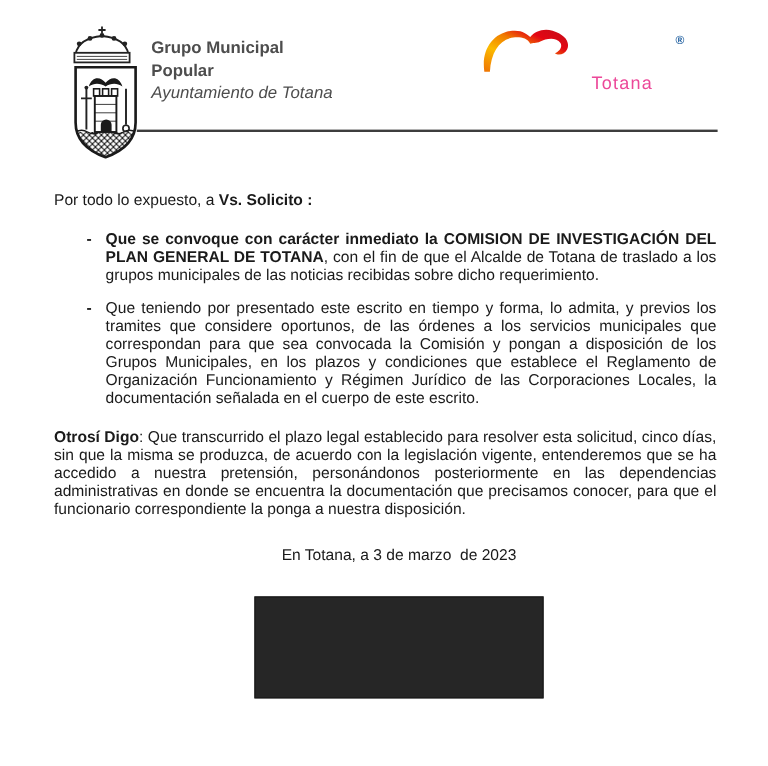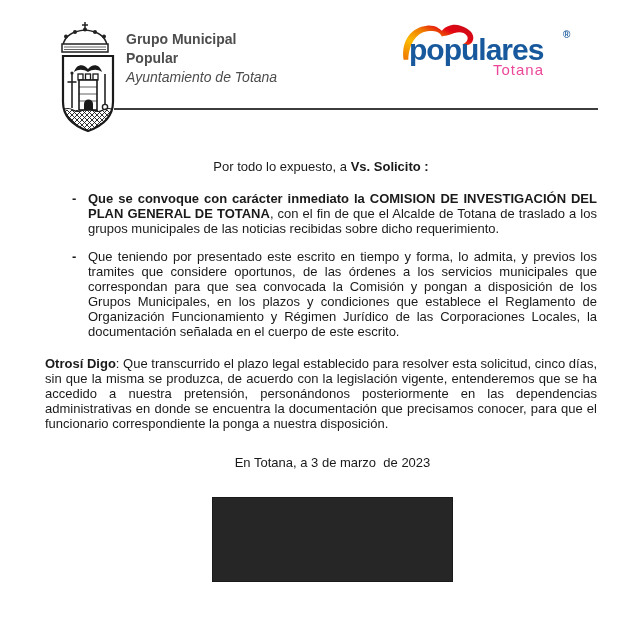--- a/index.html
+++ b/index.html
@@ -15,21 +15,21 @@
 
   
   .logo{position:absolute;left:396px;top:20px;width:200px;height:66px;}
   .swoosh{position:absolute;left:2px;top:2px;width:84px;height:40px;}
   .wordmark{position:absolute;left:13px;top:15px;font-size:30px;font-weight:bold;letter-spacing:-1px;color:#17599c;line-height:30px;}
   .reg{position:absolute;left:167px;top:9px;font-size:10px;font-weight:bold;color:#17599c;}
   .region{position:absolute;left:97px;top:41px;font-size:15px;letter-spacing:1px;color:#ec4899;}
 
   
   .bodytext{font-size:13px;line-height:15px;}
-  .intro{position:absolute;left:45px;top:159px;width:552px;text-align:center;}
+  .intro{position:absolute;left:45px;top:159px;width:552px;}
   .b{font-weight:bold;}
   .bullets{position:absolute;left:45px;top:191px;width:552px;}
   .bullet{display:flex;margin-bottom:13px;}
   .marker{width:43px;padding-left:27px;box-sizing:border-box;font-weight:bold;}
   .btext{flex:1;text-align:justify;}
   .otrosi{position:absolute;left:45px;top:356px;width:552px;text-align:justify;}
   .dateline{position:absolute;left:45px;top:455px;width:575px;text-align:center;white-space:pre-wrap;}
 
   
   .redaction{position:absolute;left:212px;top:497px;width:241px;height:85px;background:#262626;border:1px solid #1a1a1a;box-sizing:border-box;}
@@ -100,21 +100,20 @@
         <linearGradient id="gav" x1="0" y1="1" x2="1" y2="0">
           <stop offset="0" stop-color="#ee7203"></stop>
           <stop offset="0.32" stop-color="#fbba00"></stop>
           <stop offset="0.55" stop-color="#f07d00"></stop>
           <stop offset="0.75" stop-color="#e30613"></stop>
           <stop offset="1" stop-color="#c20e1a"></stop>
         </linearGradient>
       </defs>
       <path d="M6,40 C3,19 15,5 31,3.5 C40,2.8 44,6.5 47,9 C51,4 59,1 67,3.5 C77,6.5 83,13 80,20 C78,24.5 72,26 69,23.5 C73,22 76,18 74,14.5 C70,8.5 61,10.5 56,13 C52.5,14.8 49,14 47,15 C44.5,10 39,9 33.5,9.3 C21,10 12,21 11,40 Z" fill="url(#gav)"></path>
     </svg>
-    <div class="wordmark">populares</div>
     <div class="reg">®</div>
     <div class="region">Totana</div>
   </div>
 
   <div class="bodytext intro"><span>Por todo lo expuesto, a </span><span class="b">Vs. Solicito :</span></div>
 
   <div class="bodytext bullets">
     <div class="bullet">
       <div class="marker">-</div>
       <div class="btext"><span class="b">Que se convoque con carácter inmediato la COMISION DE INVESTIGACIÓN DEL PLAN GENERAL DE TOTANA</span><span>, con el fin de que el Alcalde de Totana de traslado a los grupos municipales de las noticias recibidas sobre dicho requerimiento.</span></div>

